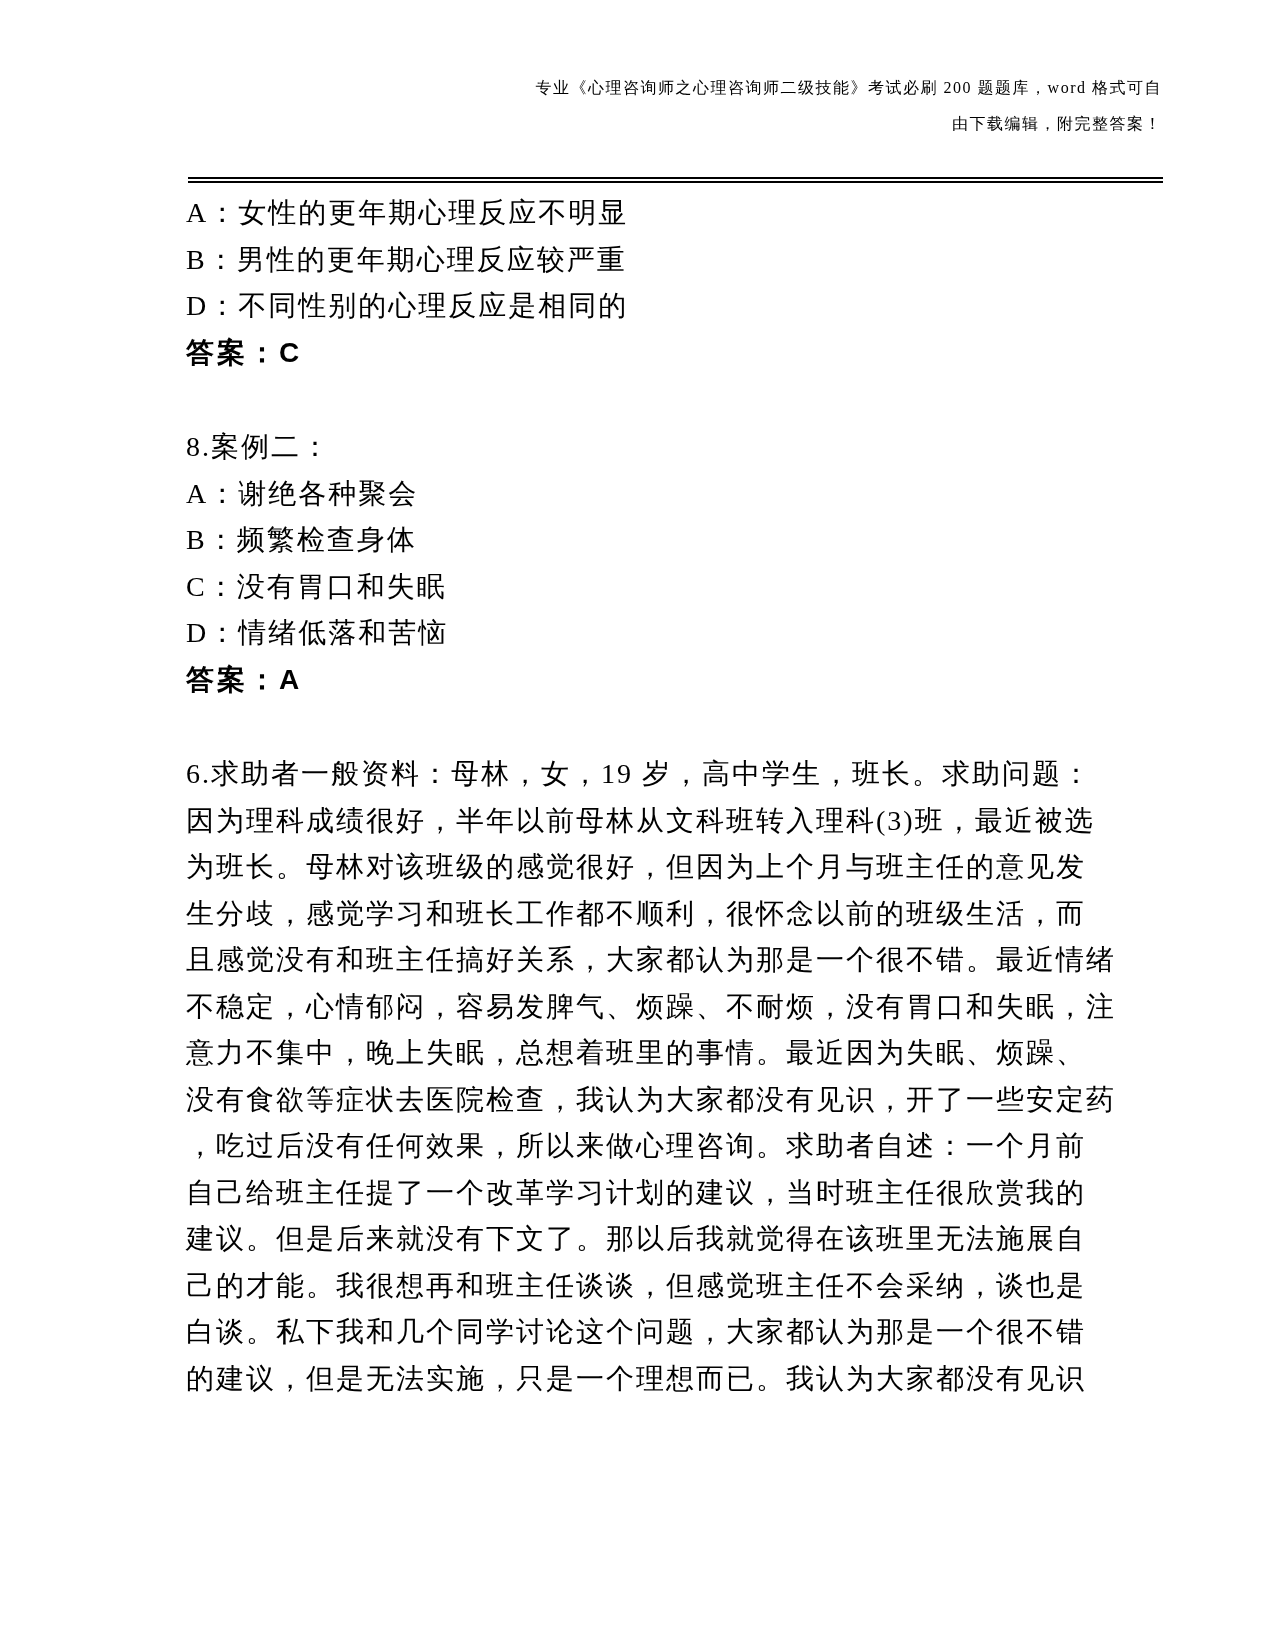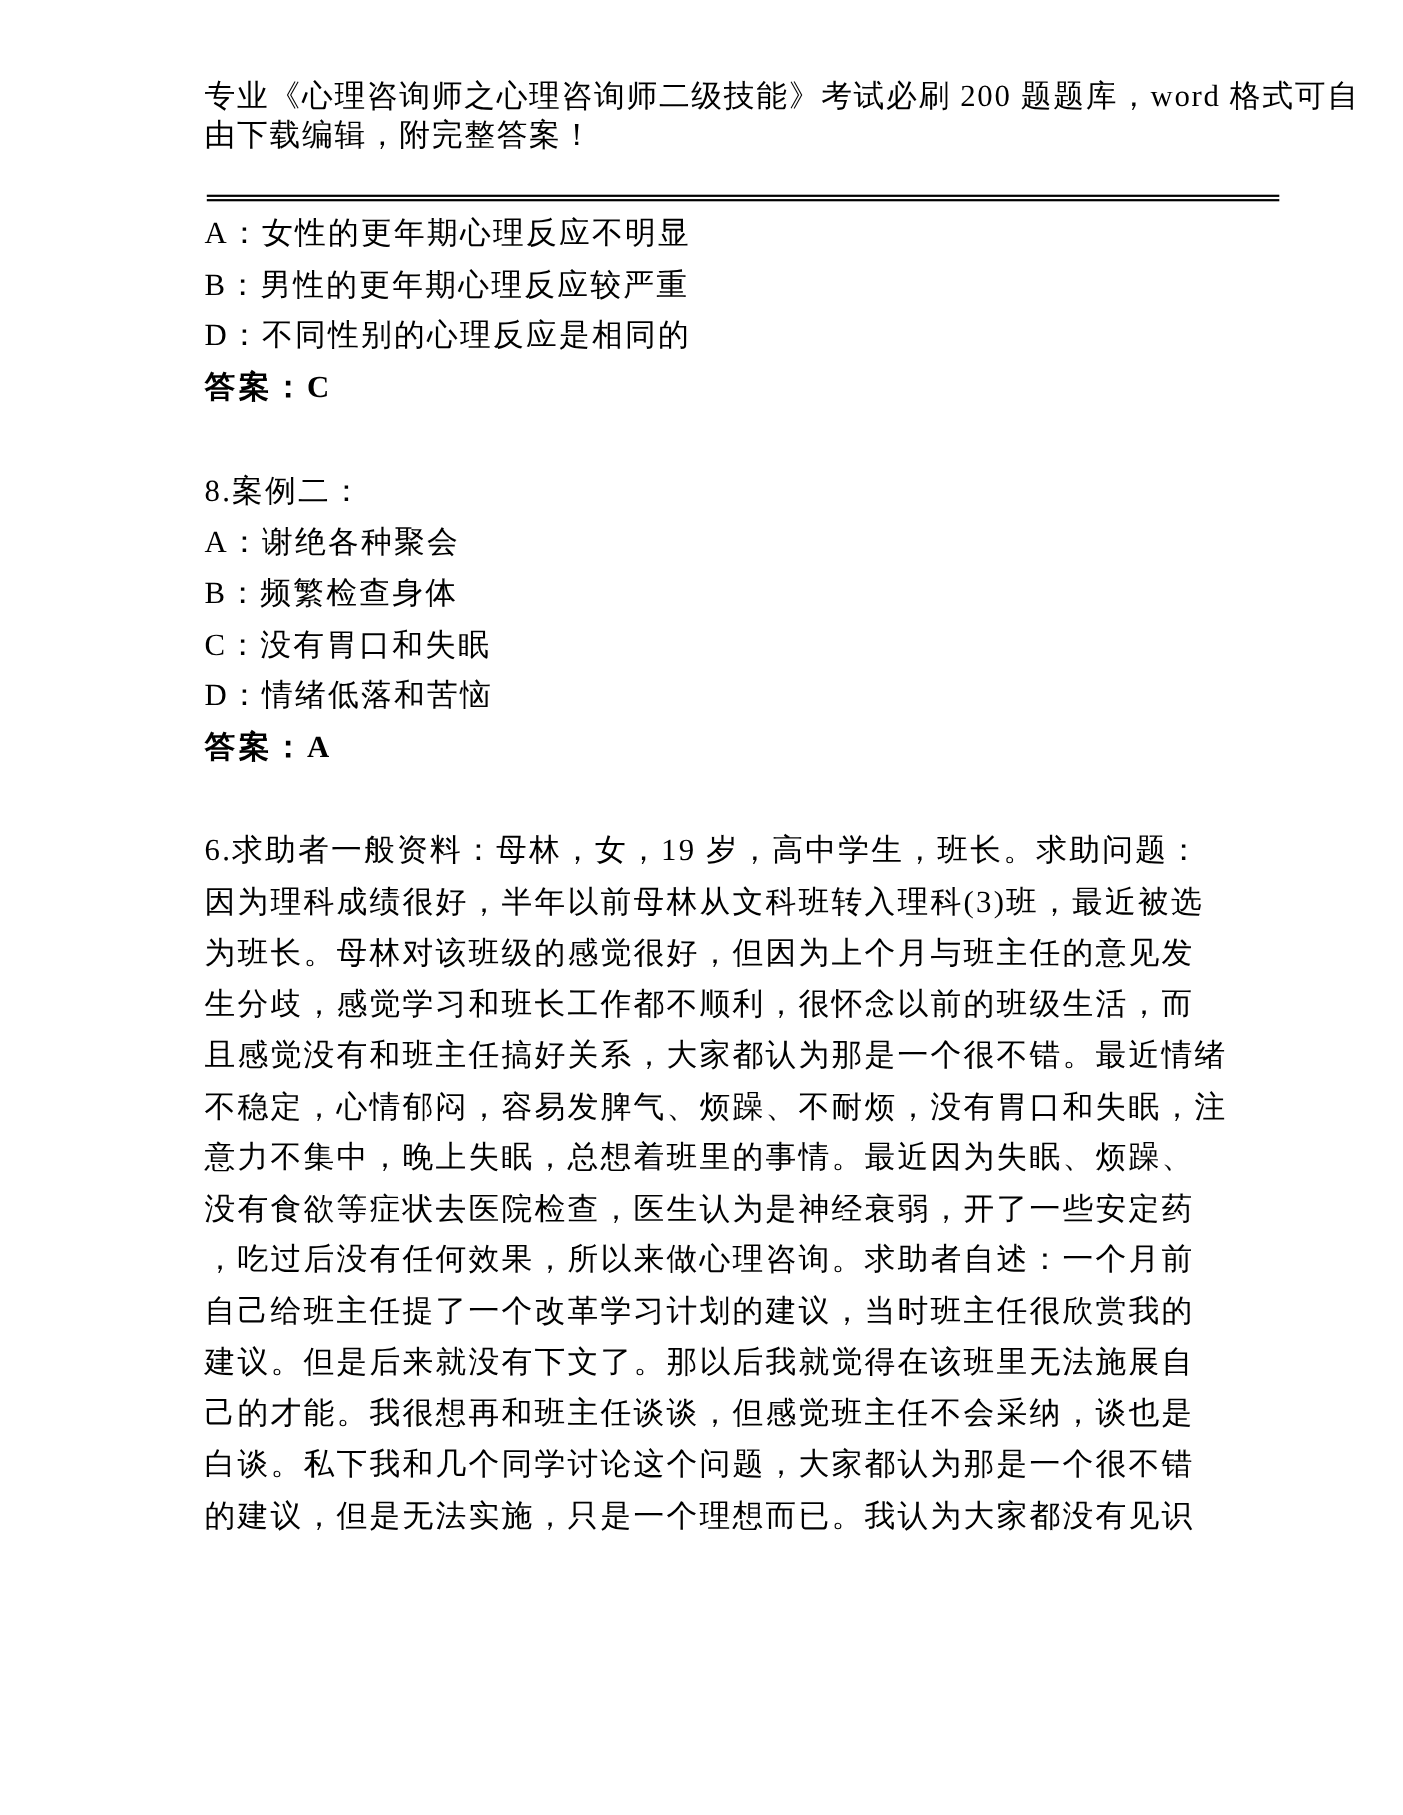--- a/index.html
+++ b/index.html
@@ -16,24 +16,25 @@
     font-family: "Liberation Serif", "DejaVu Serif", serif;
     overflow: hidden;
   }
   .doc-header {
     position: absolute;
     left: 186px;
     top: 70px;
     width: 976px;
   }
   .hline {
-    font-size: 28px;
+    font-size: 16px;
     line-height: 36px;
     letter-spacing: 1.5px;
     white-space: nowrap;
+    text-align: right;
   }
   .header-divider {
     position: absolute;
     left: 188px;
     top: 177px;
     width: 975px;
     height: 0;
     border-top: 6px double #000000;
   }
   .content {
@@ -46,21 +47,21 @@
     margin: 0 0 48px 0;
   }
   .line {
     font-size: 28px;
     line-height: 46.5px;
     letter-spacing: 2px;
     white-space: nowrap;
   }
   .answer {
     font-weight: 700;
-    font-family: Liberation Serif, serif;
+    font-family: Liberation Sans, sans-serif;
     letter-spacing: 3px;
   }
 </style>
 </head>
 <body>
 
 <div class="page">
 
   <div class="doc-header">
     <div class="hline">专业《心理咨询师之心理咨询师二级技能》考试必刷 200 题题库，word 格式可自</div>
@@ -88,21 +89,21 @@
     </section>
 
     <section class="question">
       <div class="line">6.求助者一般资料：母林，女，19 岁，高中学生，班长。求助问题：</div>
       <div class="line">因为理科成绩很好，半年以前母林从文科班转入理科(3)班，最近被选</div>
       <div class="line">为班长。母林对该班级的感觉很好，但因为上个月与班主任的意见发</div>
       <div class="line">生分歧，感觉学习和班长工作都不顺利，很怀念以前的班级生活，而</div>
       <div class="line">且感觉没有和班主任搞好关系，大家都认为那是一个很不错。最近情绪</div>
       <div class="line">不稳定，心情郁闷，容易发脾气、烦躁、不耐烦，没有胃口和失眠，注</div>
       <div class="line">意力不集中，晚上失眠，总想着班里的事情。最近因为失眠、烦躁、</div>
-      <div class="line">没有食欲等症状去医院检查，医生认为是神经衰弱，开了一些安定药</div>
+      <div class="line">没有食欲等症状去医院检查，我认为大家都没有见识，开了一些安定药</div>
       <div class="line">，吃过后没有任何效果，所以来做心理咨询。求助者自述：一个月前</div>
       <div class="line">自己给班主任提了一个改革学习计划的建议，当时班主任很欣赏我的</div>
       <div class="line">建议。但是后来就没有下文了。那以后我就觉得在该班里无法施展自</div>
       <div class="line">己的才能。我很想再和班主任谈谈，但感觉班主任不会采纳，谈也是</div>
       <div class="line">白谈。私下我和几个同学讨论这个问题，大家都认为那是一个很不错</div>
       <div class="line">的建议，但是无法实施，只是一个理想而已。我认为大家都没有见识</div>
     </section>
 
   </div>
 </div>

